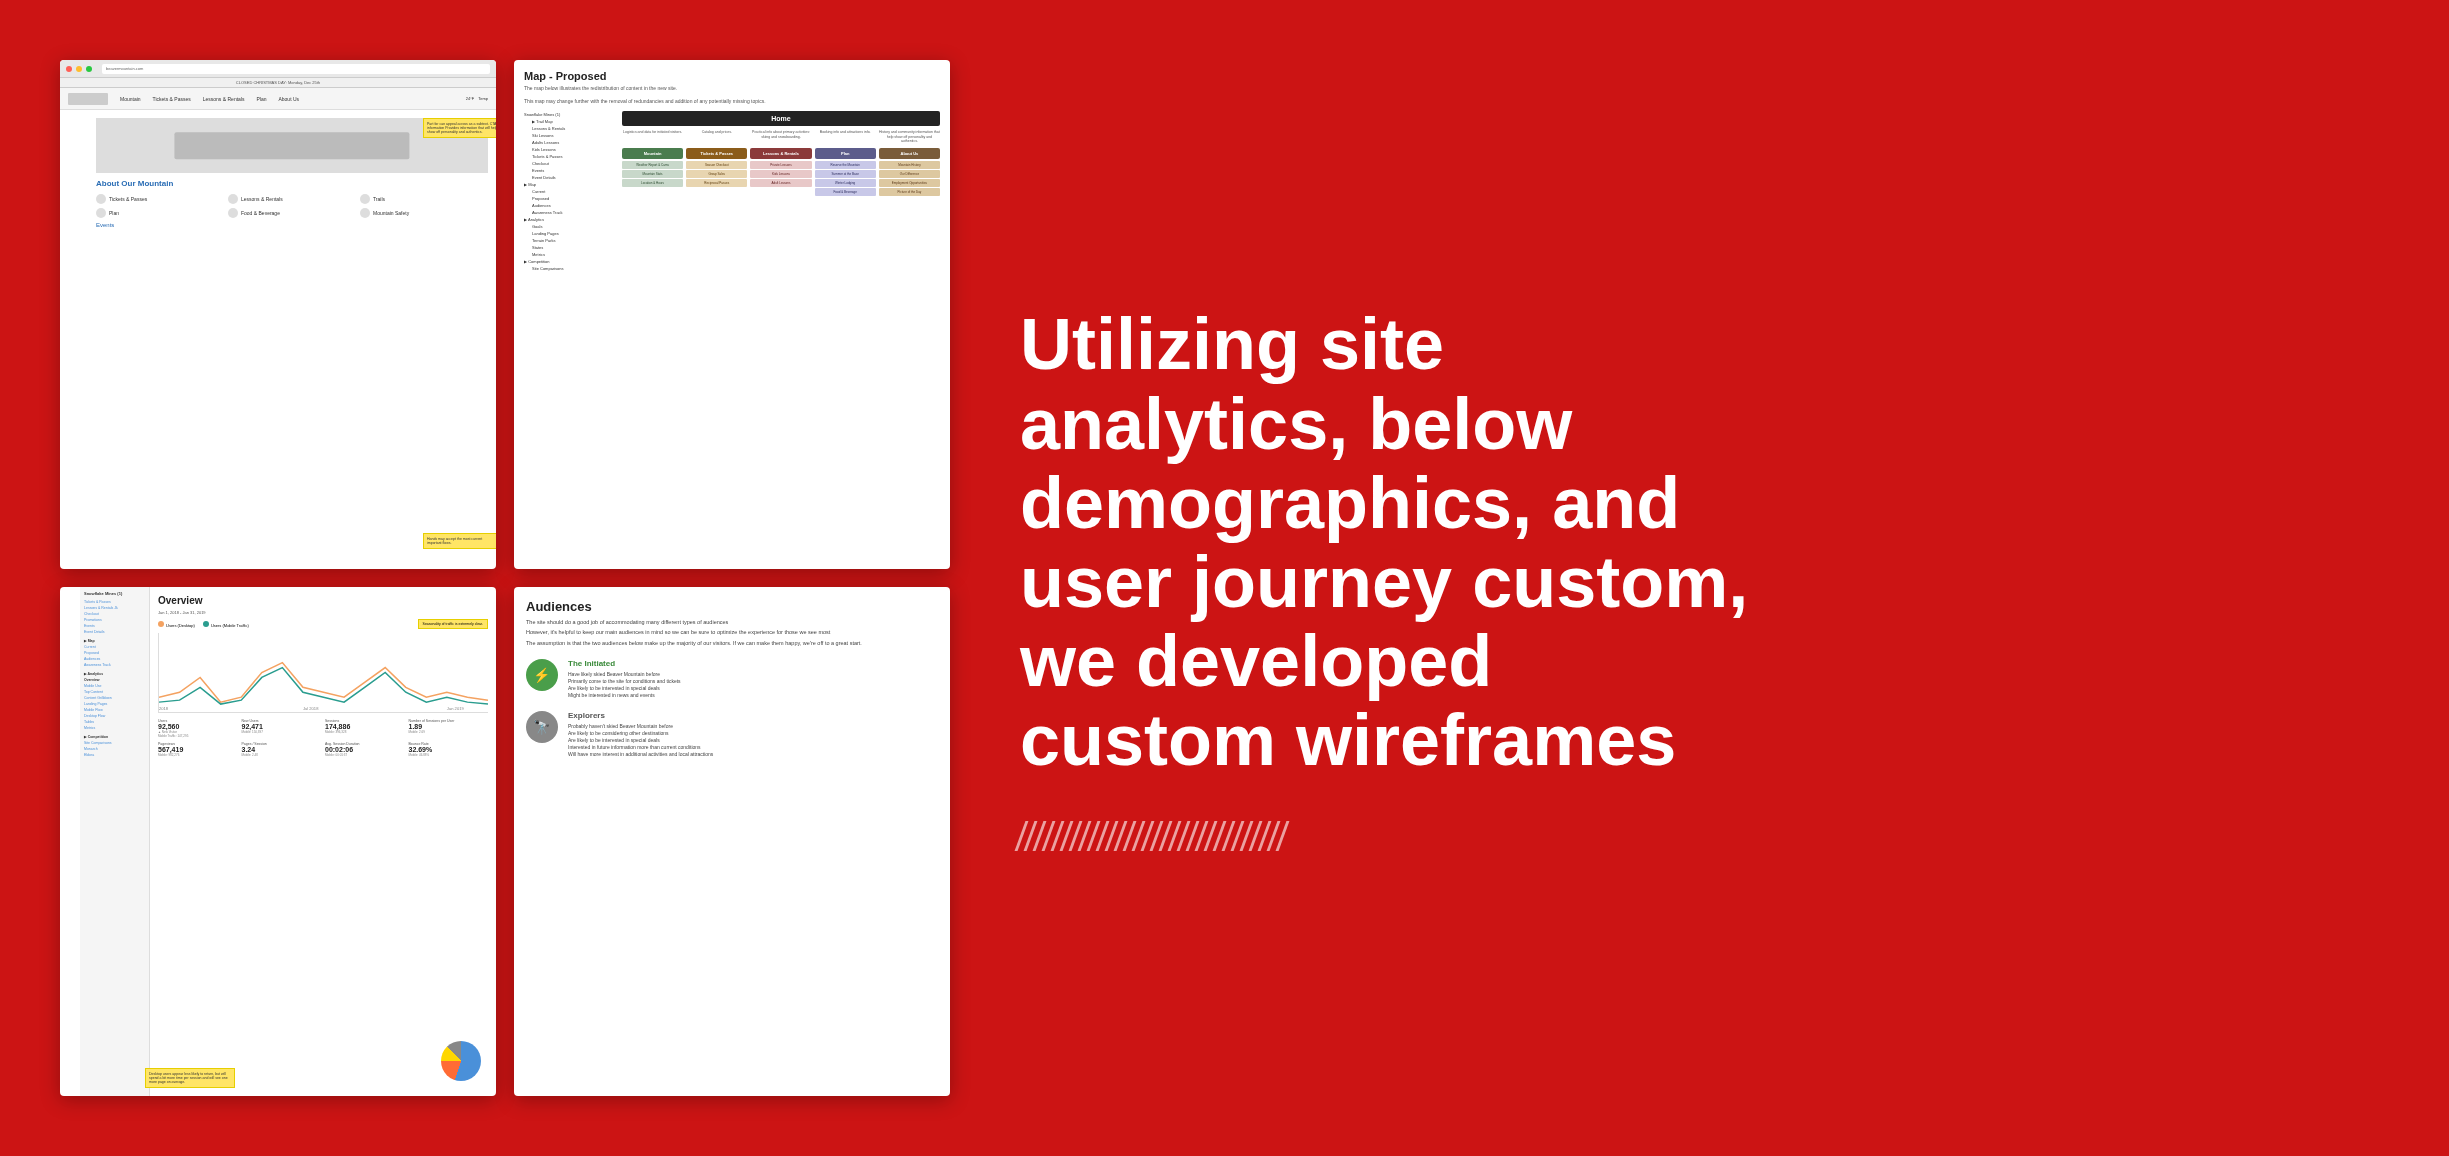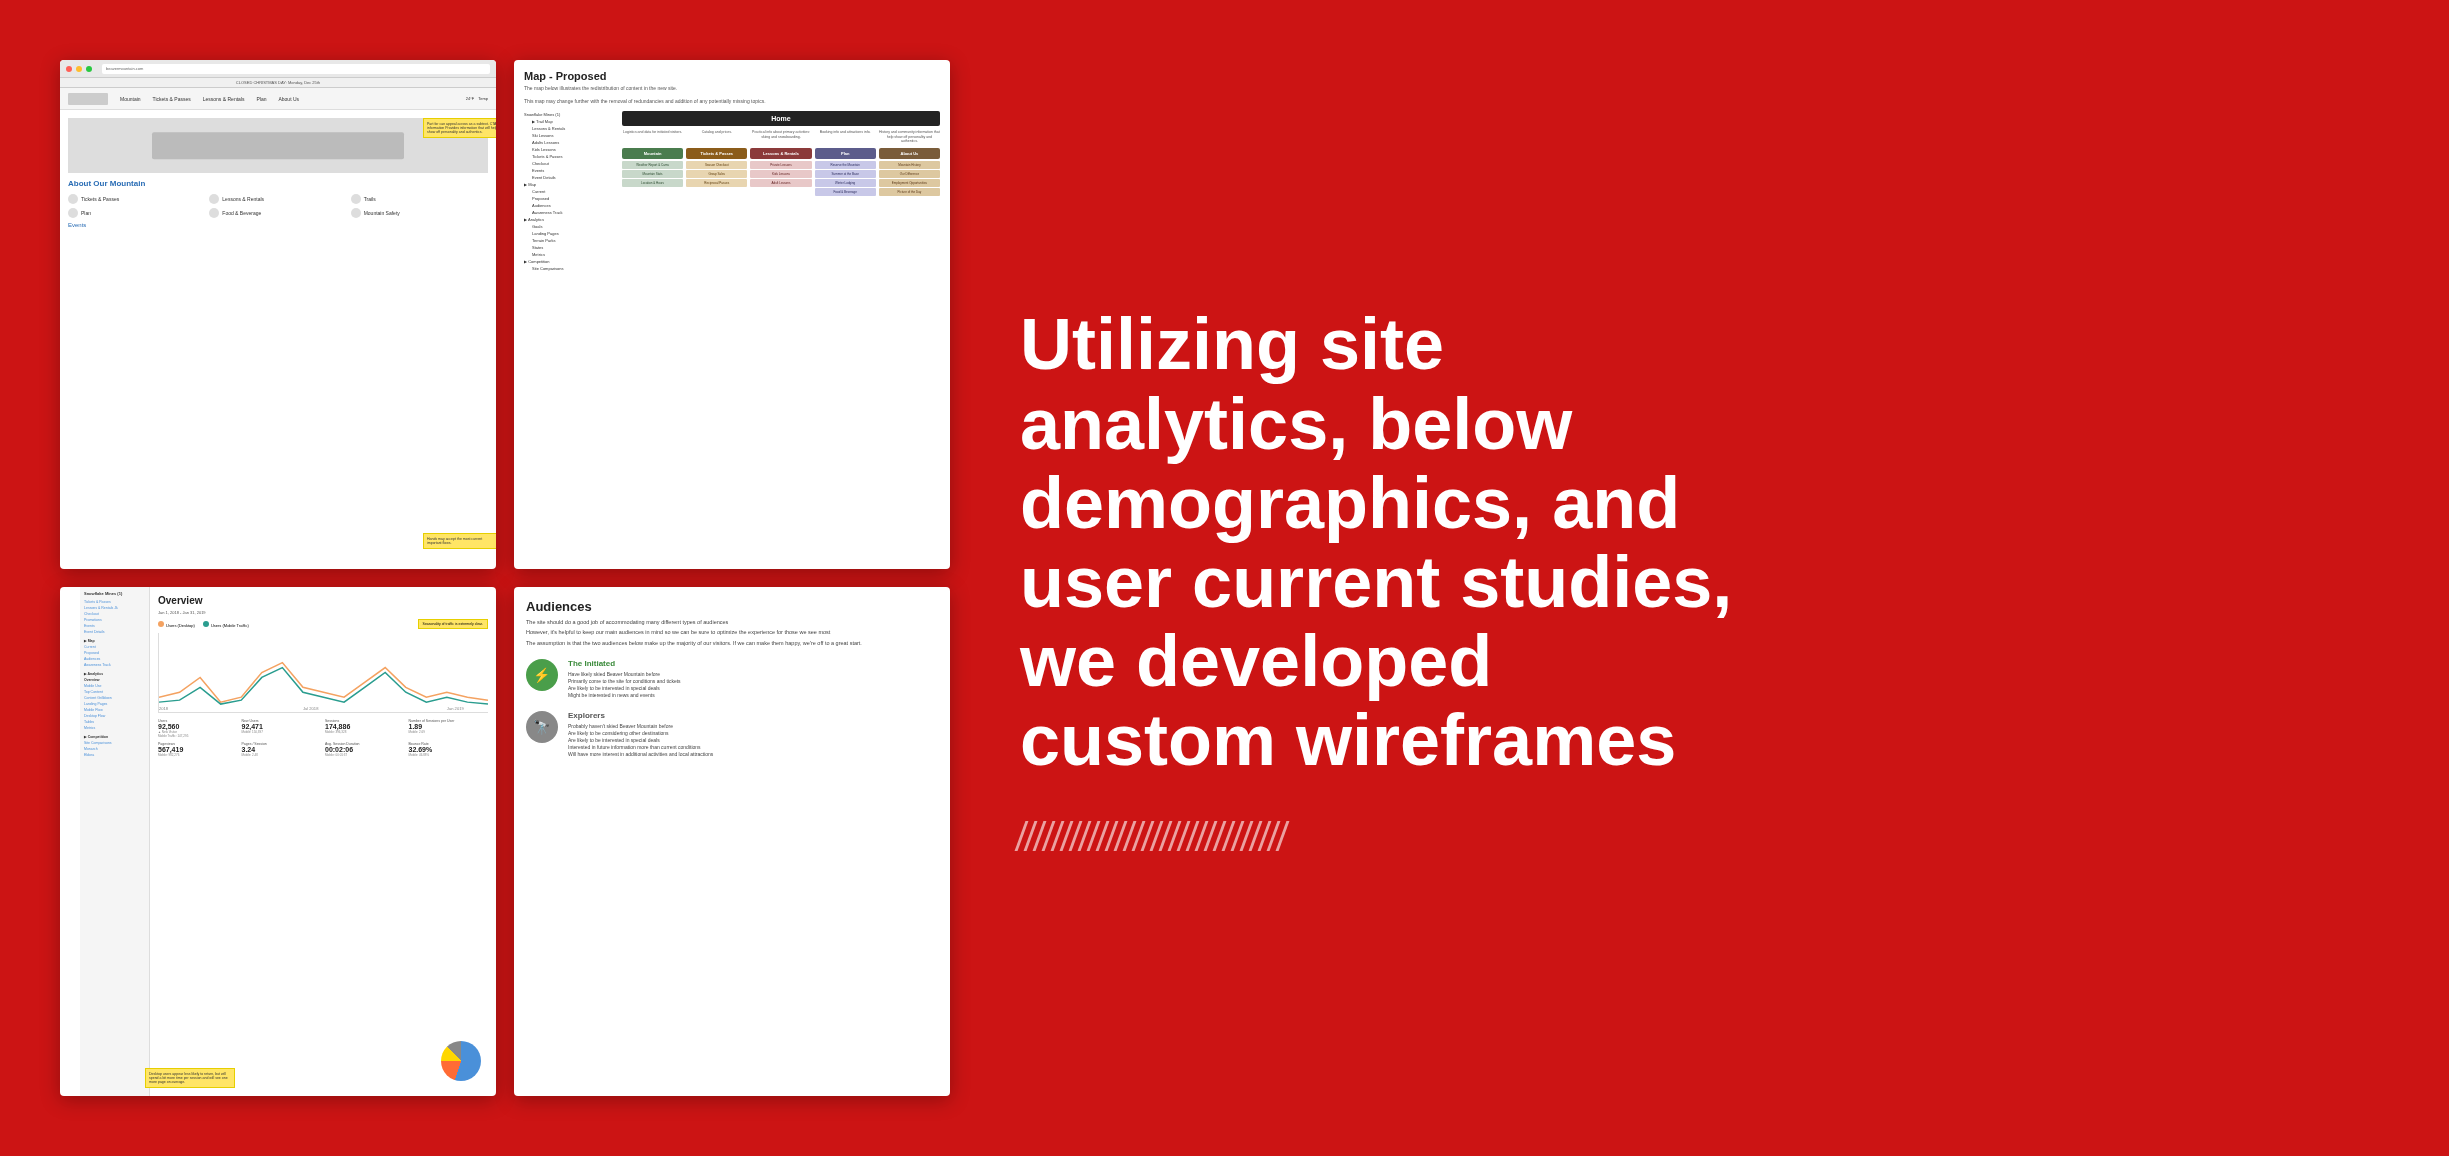--- a/index.html
+++ b/index.html
@@ -73,20 +73,21 @@
     }
 
     .wf-nav-item {
       font-size: 5px;
       color: #333;
     }
 
     .wf-content {
       padding: 8px;
       flex: 1;
+      margin-left: 28px;
     }
 
     .wf-hero {
       background: #ddd;
       height: 55px;
       margin-bottom: 6px;
       position: relative;
     }
 
     .wf-yellow-note {
@@ -742,21 +743,21 @@
       </div>
     </div>
 
   </div>
 
   <div class="text-area">
     <div class="main-headline">
       <span>Utilizing site</span><br>
       <span>analytics, below</span><br>
       <span>demographics, and</span><br>
-      <span>user current studies,</span><br>
+      <span>user journey custom,</span><br>
       <span>we developed</span><br>
       <span>custom wireframes</span><br>
     </div>
 
     <div class="diagonal-lines">
       <div class="diag-line"></div>
       <div class="diag-line"></div>
       <div class="diag-line"></div>
       <div class="diag-line"></div>
       <div class="diag-line"></div>

